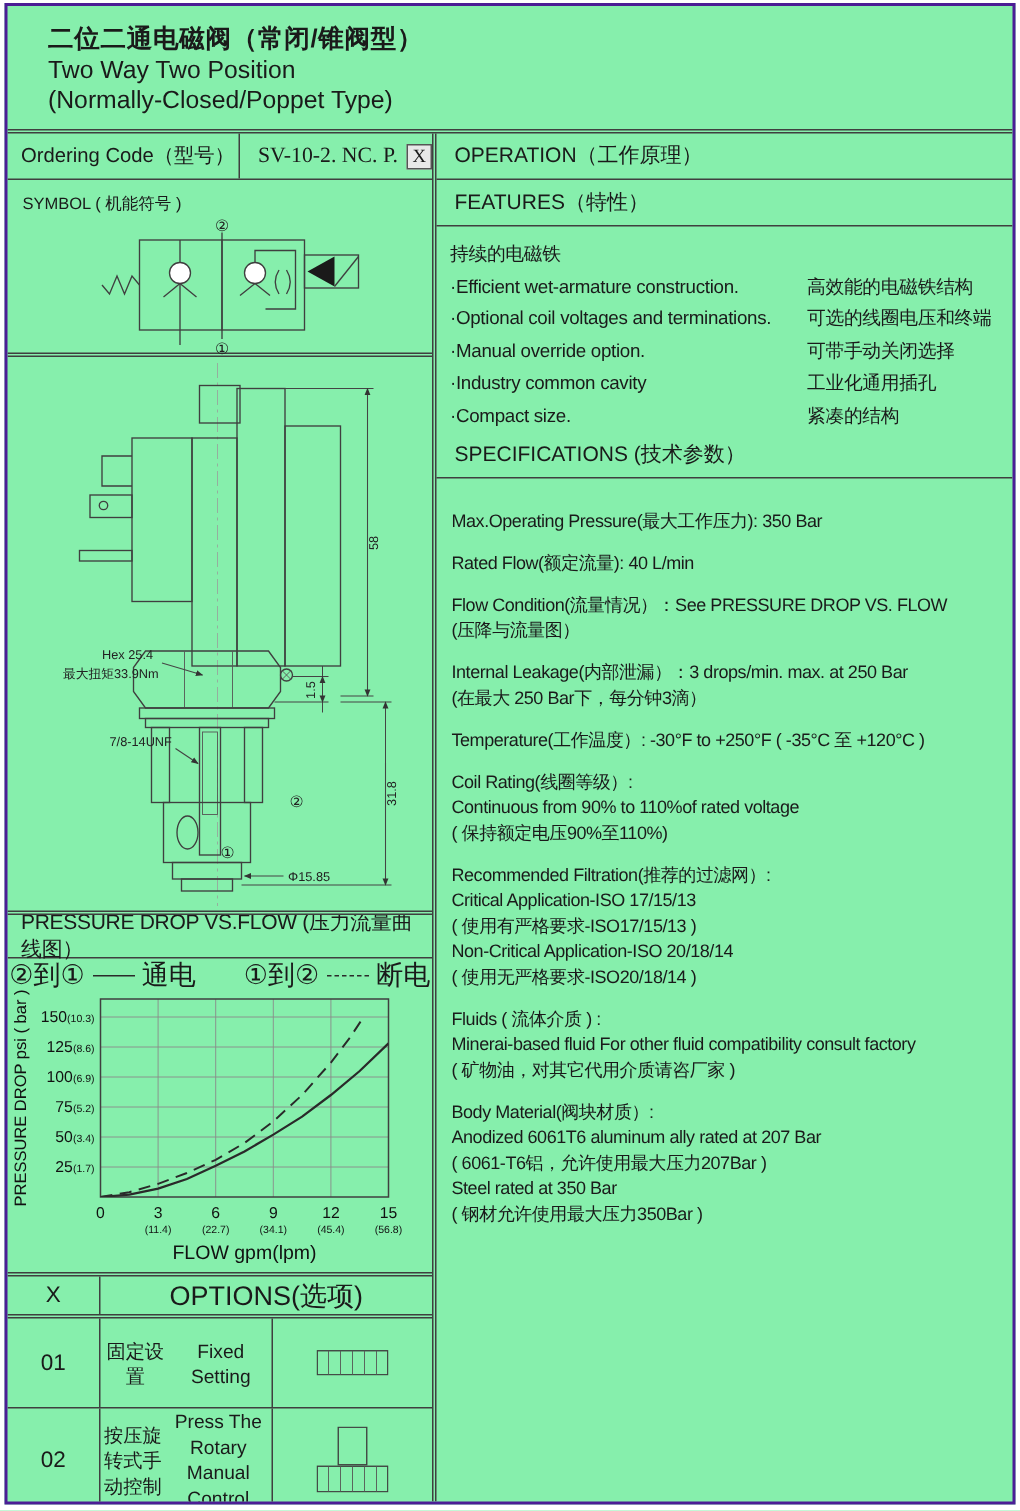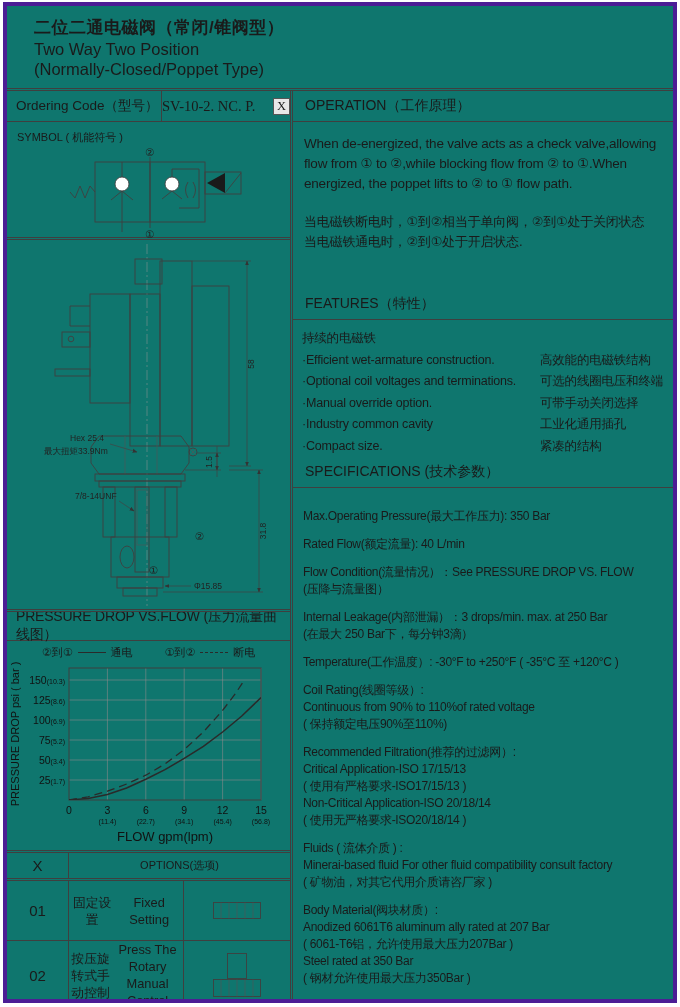--- a/index.html
+++ b/index.html
@@ -1,52 +1,52 @@
 <!DOCTYPE html>
 <html><head>
 <meta charset="utf-8">
 <style>
   html,body{margin:0;padding:0;background:#fff;}
   body{width:680px;font-family:"Liberation Sans","DejaVu Sans",sans-serif;color:#1a1a1a;}
   *{box-sizing:border-box;}
-  .page{position:relative;width:674px;height:1001px;margin:2px auto;border:4px solid #4c1d95;background:#0f766e;overflow:hidden;}
+  .page{position:relative;width:674px;height:1001px;margin:2px auto;border:2px solid #4c1d95;background:#86efac;overflow:hidden;}
 
   
   .title-block{position:absolute;top:0;left:0;width:100%;height:85px;border-bottom:3px double #3f3f3f;padding:11px 0 0 27px;}
   .t-zh{font-size:17px;font-weight:700;line-height:22px;letter-spacing:0.5px;}
   .t-en{font-size:16.5px;line-height:20px;}
 
   
-  .ordering-row{position:absolute;top:85px;left:0;width:283px;height:31px;border-bottom:1px solid #3f3f3f;display:flex;}
+  .ordering-row{position:absolute;top:85px;left:0;width:283px;height:31px;border-bottom:1px solid #3f3f3f;display:flex;gap:12px;}
   .ord-label{width:155px;border-right:1px solid #3f3f3f;display:flex;align-items:center;padding-left:9px;font-size:13.5px;}
   .ord-code{flex:1;display:flex;align-items:center;justify-content:space-between;font-family:"Liberation Serif","DejaVu Serif",serif;font-size:14.5px;}
   .xbox{display:inline-block;border:1px solid #555;background:#e8e8e8;padding:0 3px;margin-left:5px;font-size:12.5px;line-height:15px;}
 
   
   .left-col{position:absolute;top:116px;left:0;width:283px;bottom:0;}
   .right-col{position:absolute;top:85px;left:283px;right:0;bottom:0;border-left:3px double #3f3f3f;}
 
   .sec-heading{font-size:11px;padding:8px 0 0 10px;}
   .rc-heading{height:31px;border-bottom:1px solid #3f3f3f;display:flex;align-items:center;padding-left:12px;font-size:14px;}
 
   
   .symbol-section{height:118px;border-bottom:3px double #3f3f3f;position:relative;}
   .symbol-svg{position:absolute;left:0;top:22px;width:283px;height:96px;}
   .drawing-section{height:369px;position:relative;}
   .drawing-svg{position:absolute;inset:0;width:283px;height:369px;}
   .chart-section{height:241px;border-top:3px double #3f3f3f;position:relative;overflow:hidden;}
   .chart-heading{height:29px;border-bottom:1px solid #3f3f3f;display:flex;align-items:center;padding-left:9px;font-size:14px;letter-spacing:-0.2px;}
-  .legend{display:flex;justify-content:center;align-items:center;gap:32px;font-size:11px;margin-top:3px;height:16px;}
+  .legend{display:flex;justify-content:center;align-items:center;gap:32px;font-size:18px;margin-top:3px;height:16px;}
   .legend-item{display:flex;align-items:center;gap:5px;}
   .swatch{display:inline-block;width:28px;height:0;border-top:1.6px solid #2a2a2a;}
   .swatch.dashed{border-top-style:dashed;}
   .options-section{border-top:3px double #3f3f3f;height:159px;display:flex;flex-direction:column;}
   .opt-header{height:28px;border-bottom:3px double #3f3f3f;display:flex;}
   .opt-header .oc1{width:62px;border-right:1px solid #3f3f3f;display:flex;align-items:center;justify-content:center;font-size:15px;}
-  .opt-header .oc2{flex:1;display:flex;align-items:center;justify-content:center;font-size:11px;text-align:right;}
+  .opt-header .oc2{flex:1;display:flex;align-items:center;justify-content:center;font-size:18px;text-align:right;}
   .opt-row{flex:1;display:flex;}
   .opt-row.first{border-bottom:1px solid #3f3f3f;}
   .opt-row .oc1{width:62px;border-right:1px solid #3f3f3f;display:flex;align-items:center;justify-content:center;font-size:15px;}
   .opt-row .oc2{width:115px;border-right:1px solid #3f3f3f;display:flex;flex-direction:row;align-items:center;justify-content:center;font-size:12.8px;text-align:center;line-height:17px;}
   .opt-row .oc3{flex:1;display:flex;align-items:center;justify-content:center;}
 
   
   .op-text{height:167px;padding:12px 12px 0 11px;font-size:13.5px;letter-spacing:-0.2px;}
   .op-text .en{line-height:20px;margin:0 0 18px 0;}
   .op-text .zh{line-height:20px;margin:0;font-size:13px;}
@@ -296,25 +296,20 @@
             <path class="lnthin" d="M8 26.5V43.5M16 26.5V43.5M24 26.5V43.5M32 26.5V43.5M40 26.5V43.5"></path>
           </svg>
         </div>
       </div>
     </section>
 
   </div>
 
   <div class="right-col">
     <div class="rc-heading">OPERATION（工作原理）</div>
-    <div class="op-text">
-      <p class="en">When de-energized, the valve acts as a check valve,allowing flow from ① to ②,while blocking flow from ② to ①.When energized, the poppet lifts to ② to ① flow path.</p>
-      <p class="zh">当电磁铁断电时，①到②相当于单向阀，②到①处于关闭状态</p>
-      <p class="zh">当电磁铁通电时，②到①处于开启状态.</p>
-    </div>
     <div class="rc-heading features-heading">FEATURES（特性）</div>
     <div class="features-list">
         <div class="feat-row">
           <span class="feat-zh">持续的电磁铁</span>
         </div>
         <div class="feat-row">
           <span class="feat-en">·Efficient wet-armature construction.</span>
           <span class="feat-zh">高效能的电磁铁结构</span>
         </div>
         <div class="feat-row">

